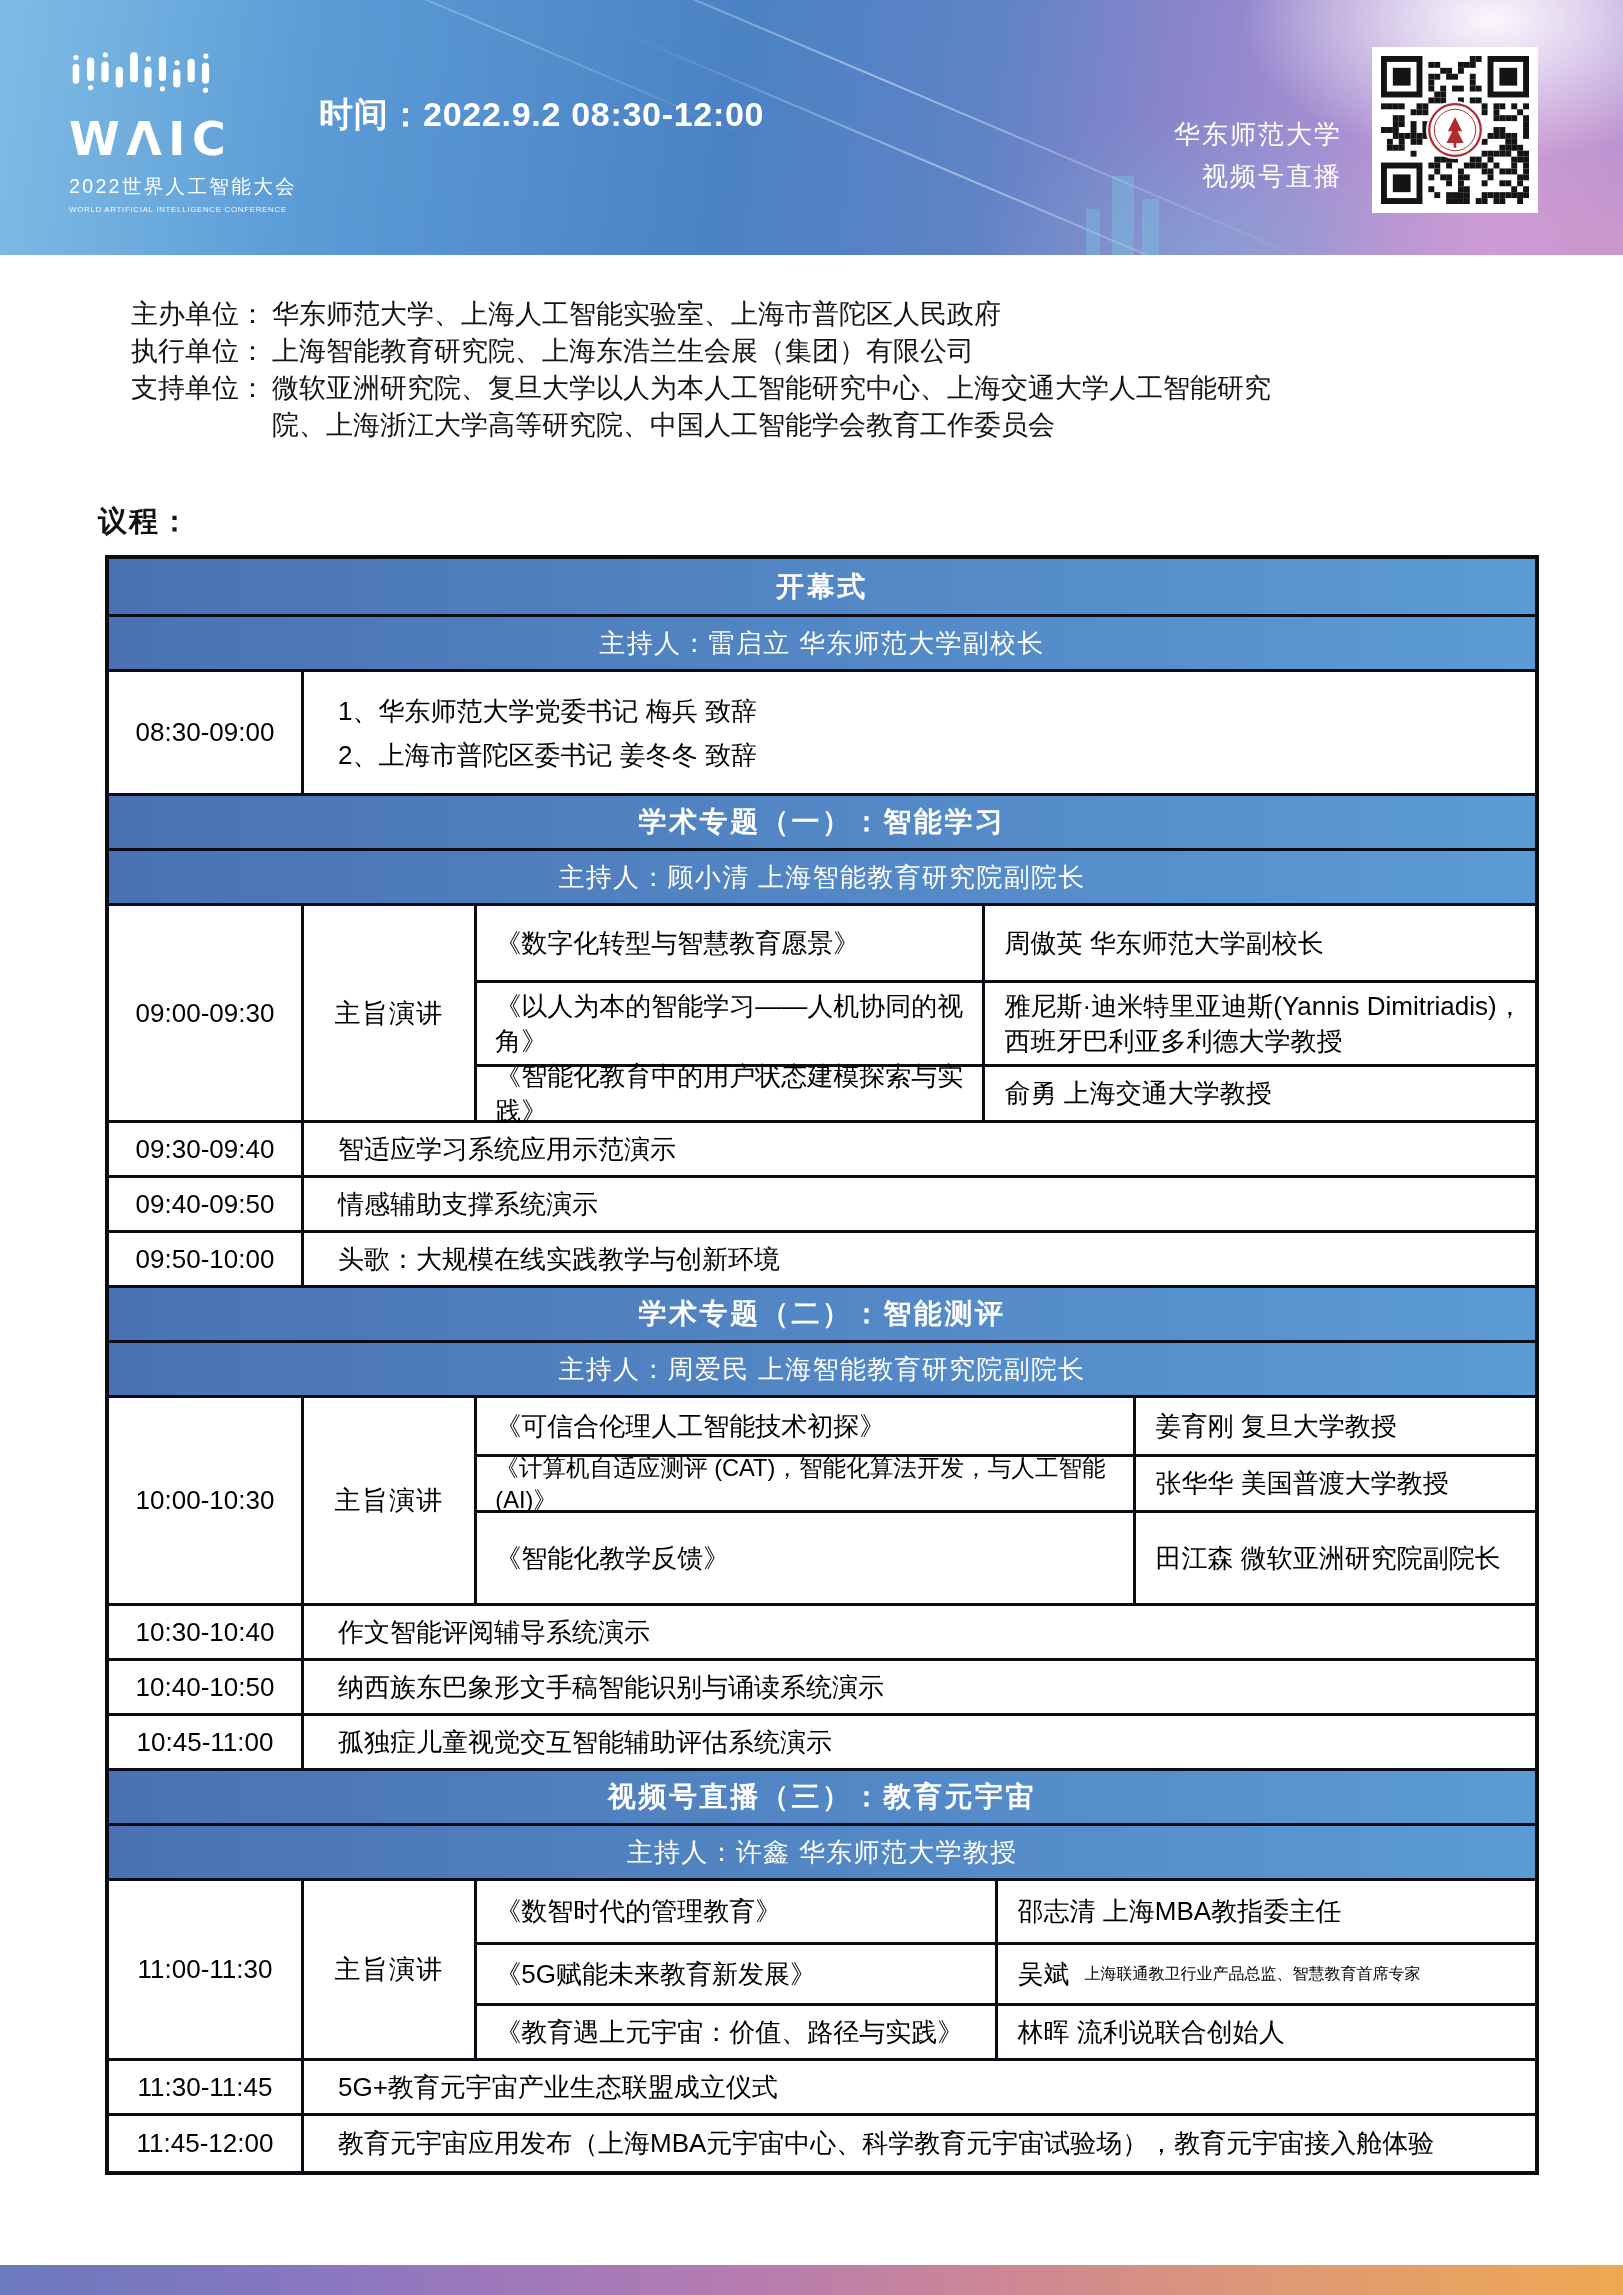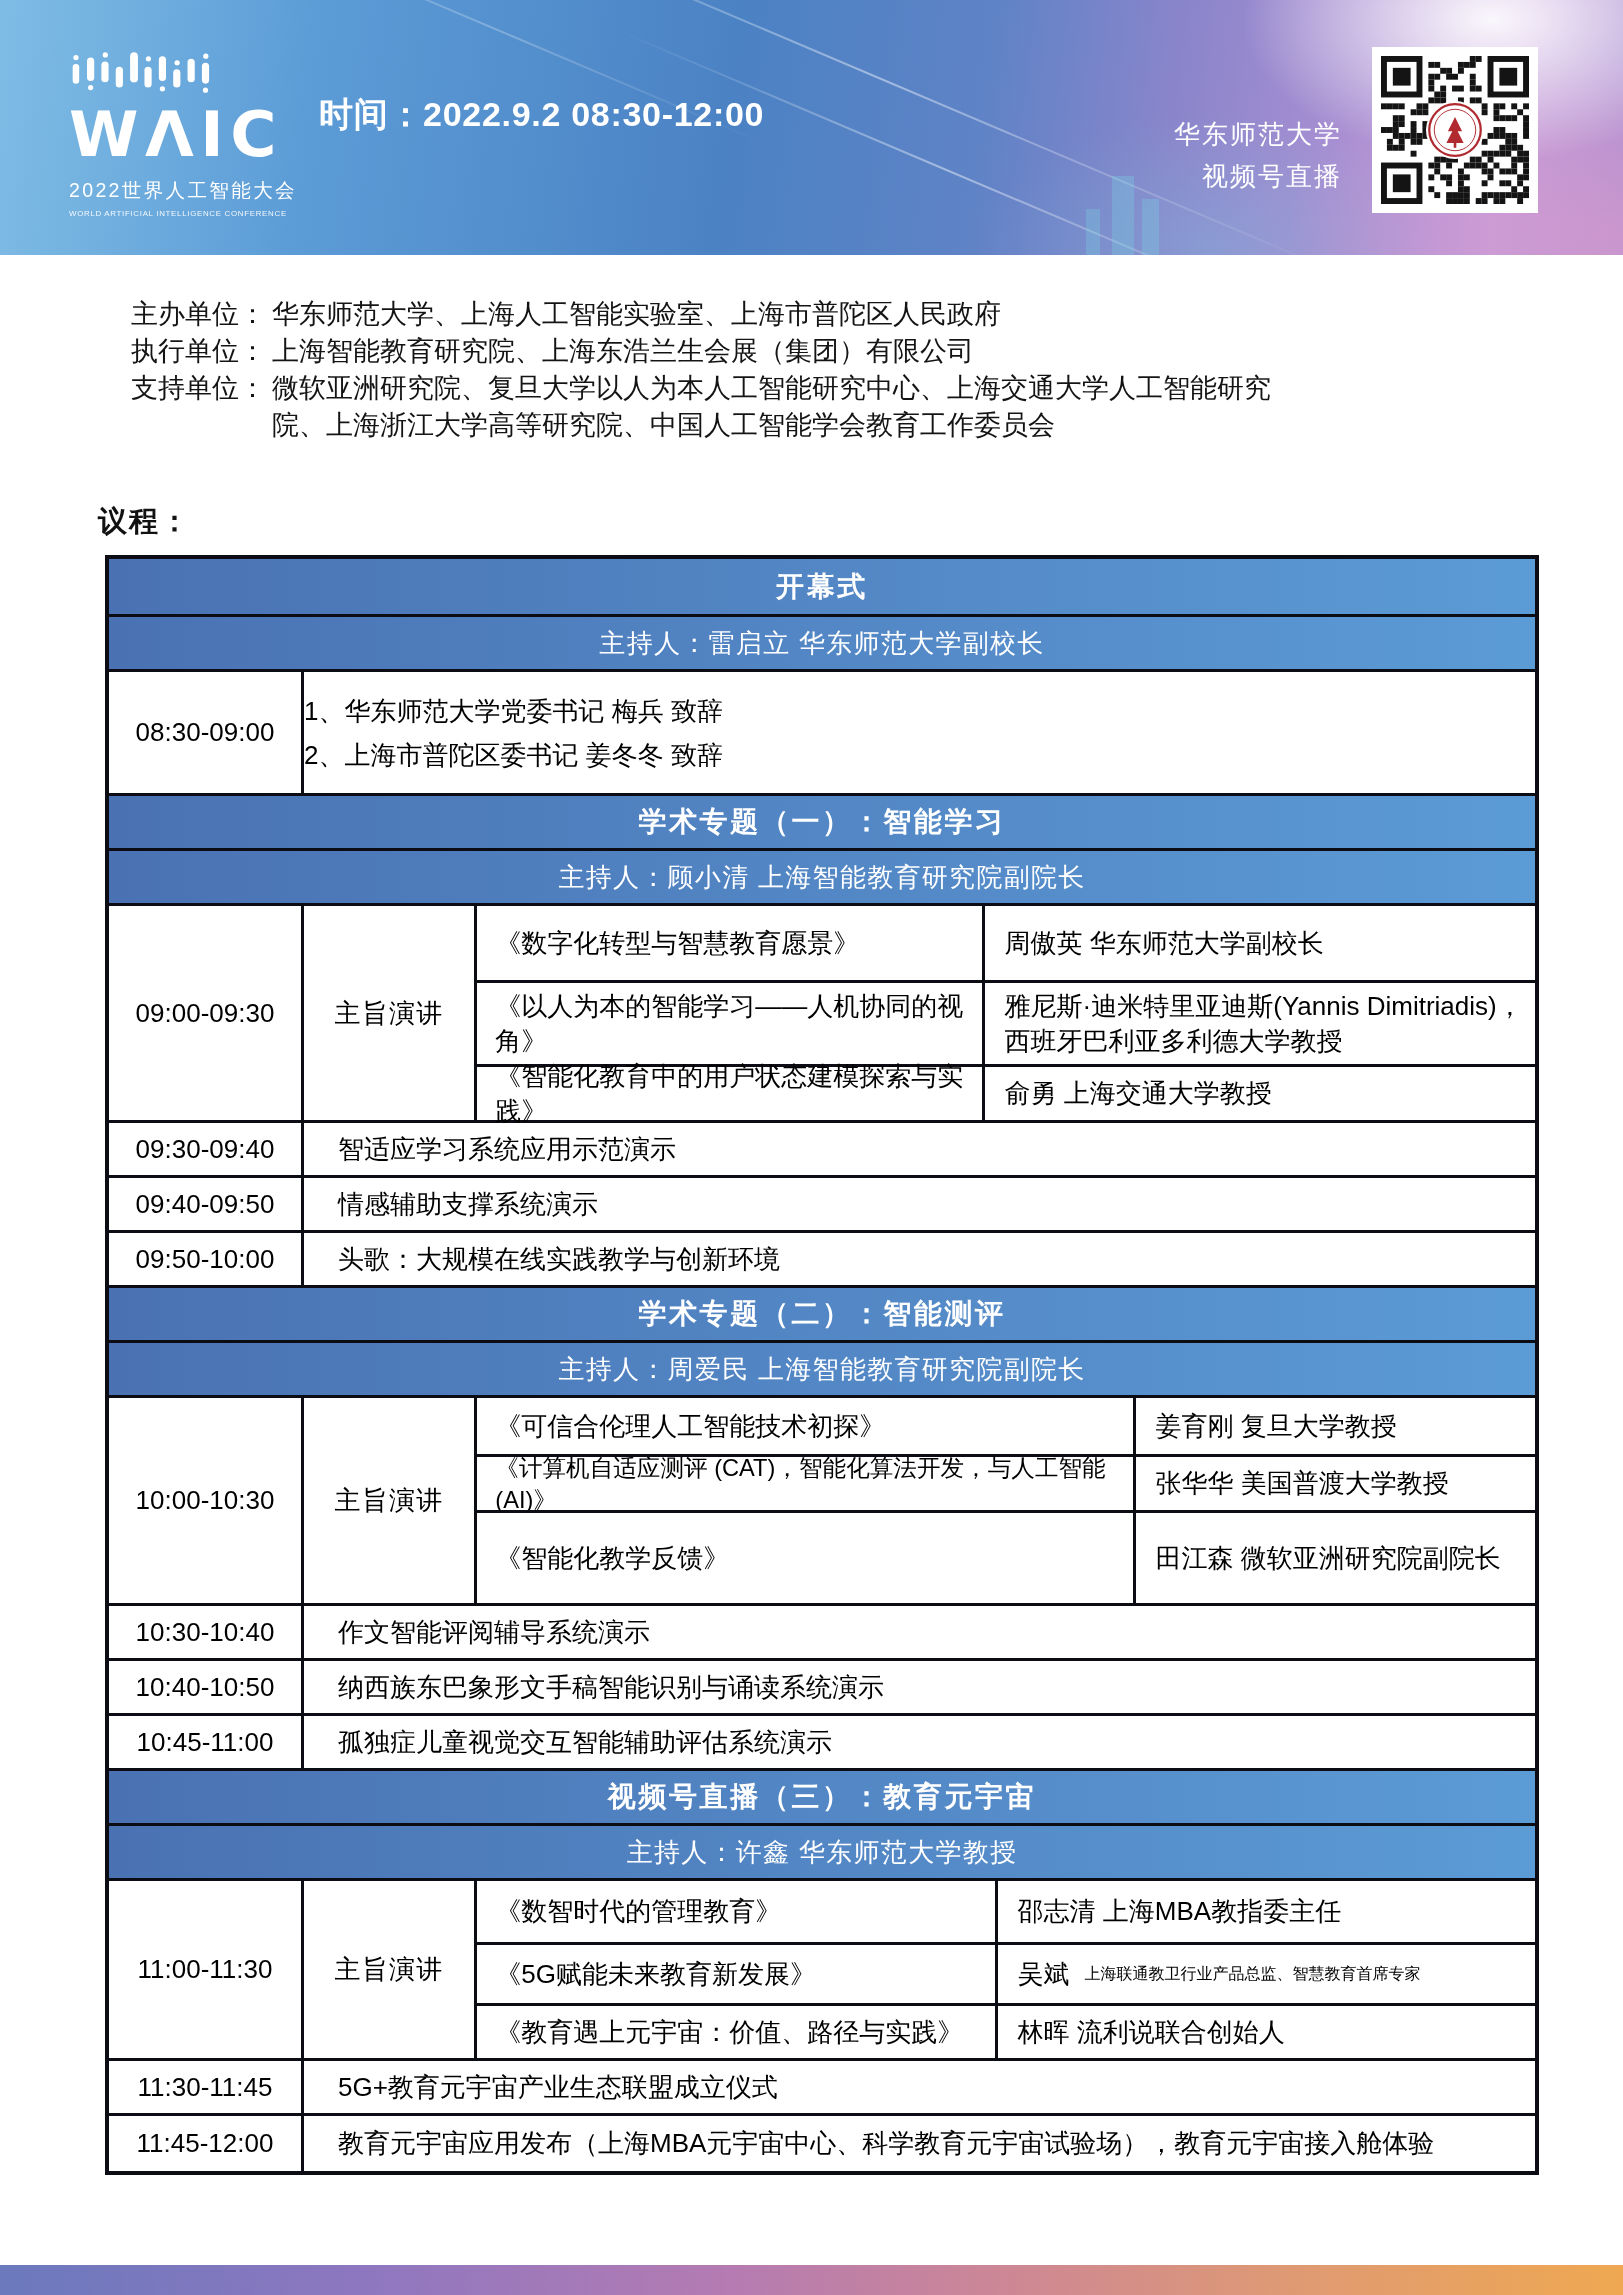--- a/index.html
+++ b/index.html
@@ -18,21 +18,21 @@
   .streak.s1{width:981px;left:393px;top:79px;transform:rotate(23deg)}
   .streak.s2{width:720px;left:589px;top:170px;transform:rotate(23deg)}
   .streak.s3{width:589px;left:196px;top:26px;transform:rotate(23deg);opacity:.6}
   .building{position:absolute;bottom:0;background:rgba(120,220,230,.28)}
   .b1{left:1112px;width:22px;height:79px}
   .b2{left:1142px;width:17px;height:56px}
   .b3{left:1086px;width:14.4px;height:46px}
 
   .logo{position:absolute;left:69px;top:51px;color:#fff}
   .logo-wave{display:block}
-  .waic-wordmark{font-size:63px;font-weight:600;letter-spacing:6.5px;line-height:1;margin-top:5px;font-family:"DejaVu Sans","Liberation Sans",sans-serif}
+  .waic-wordmark{font-size:46px;font-weight:600;letter-spacing:6.5px;line-height:1;margin-top:18px;font-family:"DejaVu Sans","Liberation Sans",sans-serif}
   .logo-cn{font-size:19.6px;letter-spacing:2.3px;margin-top:10.5px;font-weight:400}
   .logo-en{font-size:7.9px;letter-spacing:0.7px;margin-top:5.9px;opacity:.92}
 
   .meta{position:absolute;left:319px;top:88px;color:#fff;font-weight:700;font-size:34px;line-height:52px;letter-spacing:0.7px}
 
   .channel{position:absolute;right:281px;top:113px;color:#fff;font-size:26px;line-height:42px;text-align:right;letter-spacing:2px}
 
   .qr-box{position:absolute;left:1372px;top:47px;width:166px;height:166px;background:#fff;padding:8.5px}
   .qr-box svg{display:block;width:148px;height:148px}
 
@@ -52,21 +52,21 @@
 
   .band{height:55px;display:flex;align-items:center;justify-content:center;color:#fff;
         background:linear-gradient(90deg,#4a72b3 0%,#5b9bd6 100%)}
   .band.sec{font-size:28px;font-weight:700;letter-spacing:2.6px}
   .band.mod{font-size:26px;font-weight:400;letter-spacing:1.3px}
 
   .cell-time{width:195px;flex:none;border-right:3.3px solid #0c0c14;display:flex;align-items:center;justify-content:center;font-size:26px}
   .cell-type{width:173px;flex:none;border-right:3.3px solid #0c0c14;display:flex;align-items:center;justify-content:center;font-size:26px;letter-spacing:1.3px}
 
   .open-row{display:flex;height:124px}
-  .open-body{flex:1;display:flex;flex-direction:column;justify-content:center;font-size:26px;line-height:44px}
+  .open-body{flex:1;display:flex;flex-direction:column;justify-content:center;padding-left:34px;font-size:26px;line-height:44px}
 
   .kblock{display:flex}
   .kcol{flex:1;display:flex;flex-direction:column}
   .krow{display:flex;border-top:3.9px solid #0c0c14}
   .krow:first-child{border-top:0}
   .kt{border-right:3.3px solid #0c0c14;display:flex;align-items:center;padding:5.2px 11.8px 5.2px 18.3px;font-size:26px}
   .ks{flex:1;display:flex;align-items:center;padding:5.2px 10.5px 5.2px 19.6px;font-size:26px}
   .kblock.sblk1 .kt{width:508px}
   .kblock.sblk2 .kt{width:659px}
   .kblock.sblk3 .kt{width:521px}

